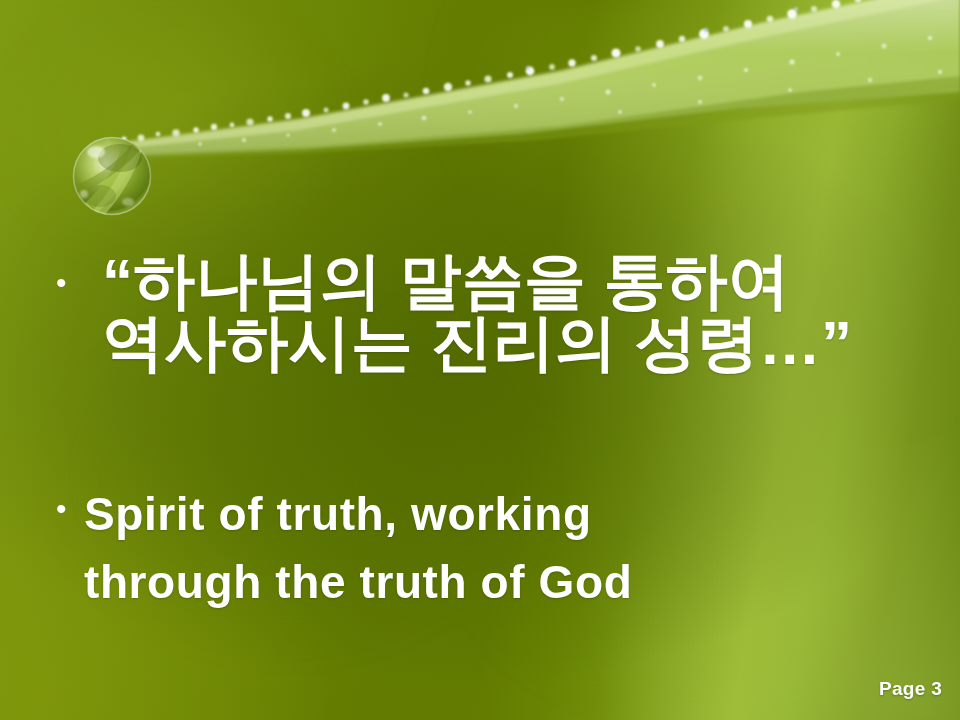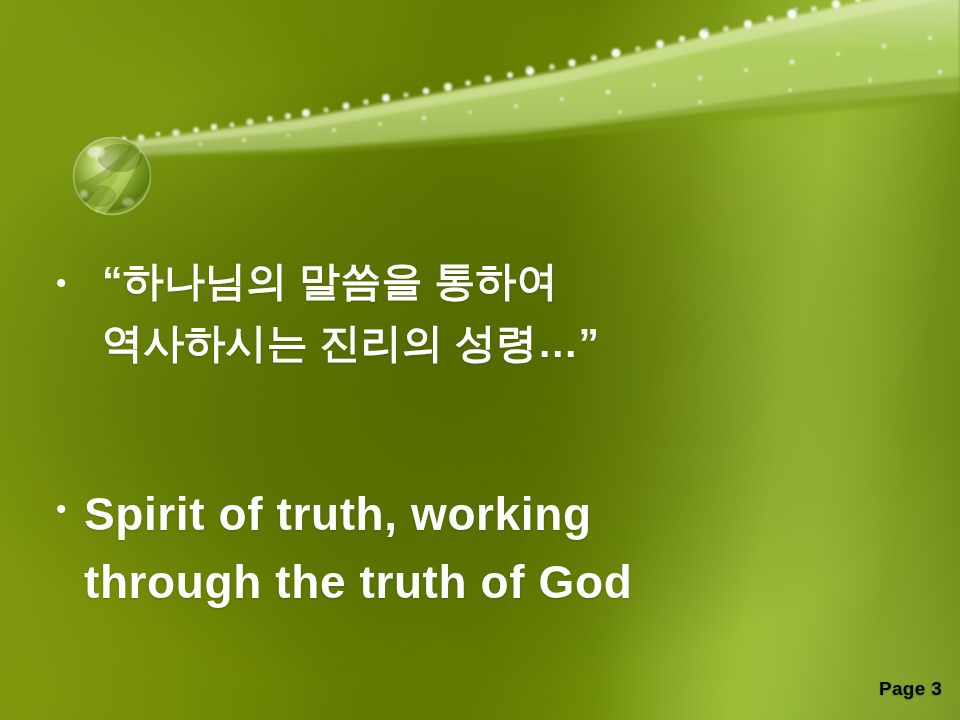--- a/index.html
+++ b/index.html
@@ -110,21 +110,21 @@
     left: 56px;
     top: 250px;
     width: 860px;
   }
   #bullet-korean .bullet-dot {
     font-size: 30px;
     padding-top: 18px;
     width: 46px;
   }
   #bullet-korean .bullet-text {
-    font-size: 41px;
+    font-size: 62px;
     line-height: 62px;
   }
 
   
   #bullet-english {
     left: 56px;
     top: 480px;
     width: 880px;
   }
   #bullet-english .bullet-dot {
@@ -136,21 +136,21 @@
     font-size: 46px;
     line-height: 68px;
     letter-spacing: 0.6px;
   }
 
   
   #page-number {
     position: absolute;
     right: 18px;
     bottom: 20px;
-    color: #000000;
+    color: #ffffff;
     font-size: 19px;
     font-weight: bold;
     letter-spacing: 0.3px;
     text-shadow: 0 1px 2px rgba(40,56,0,0.4);
   }
 </style>
 </head>
 <body>
 
 <div id="slide">

